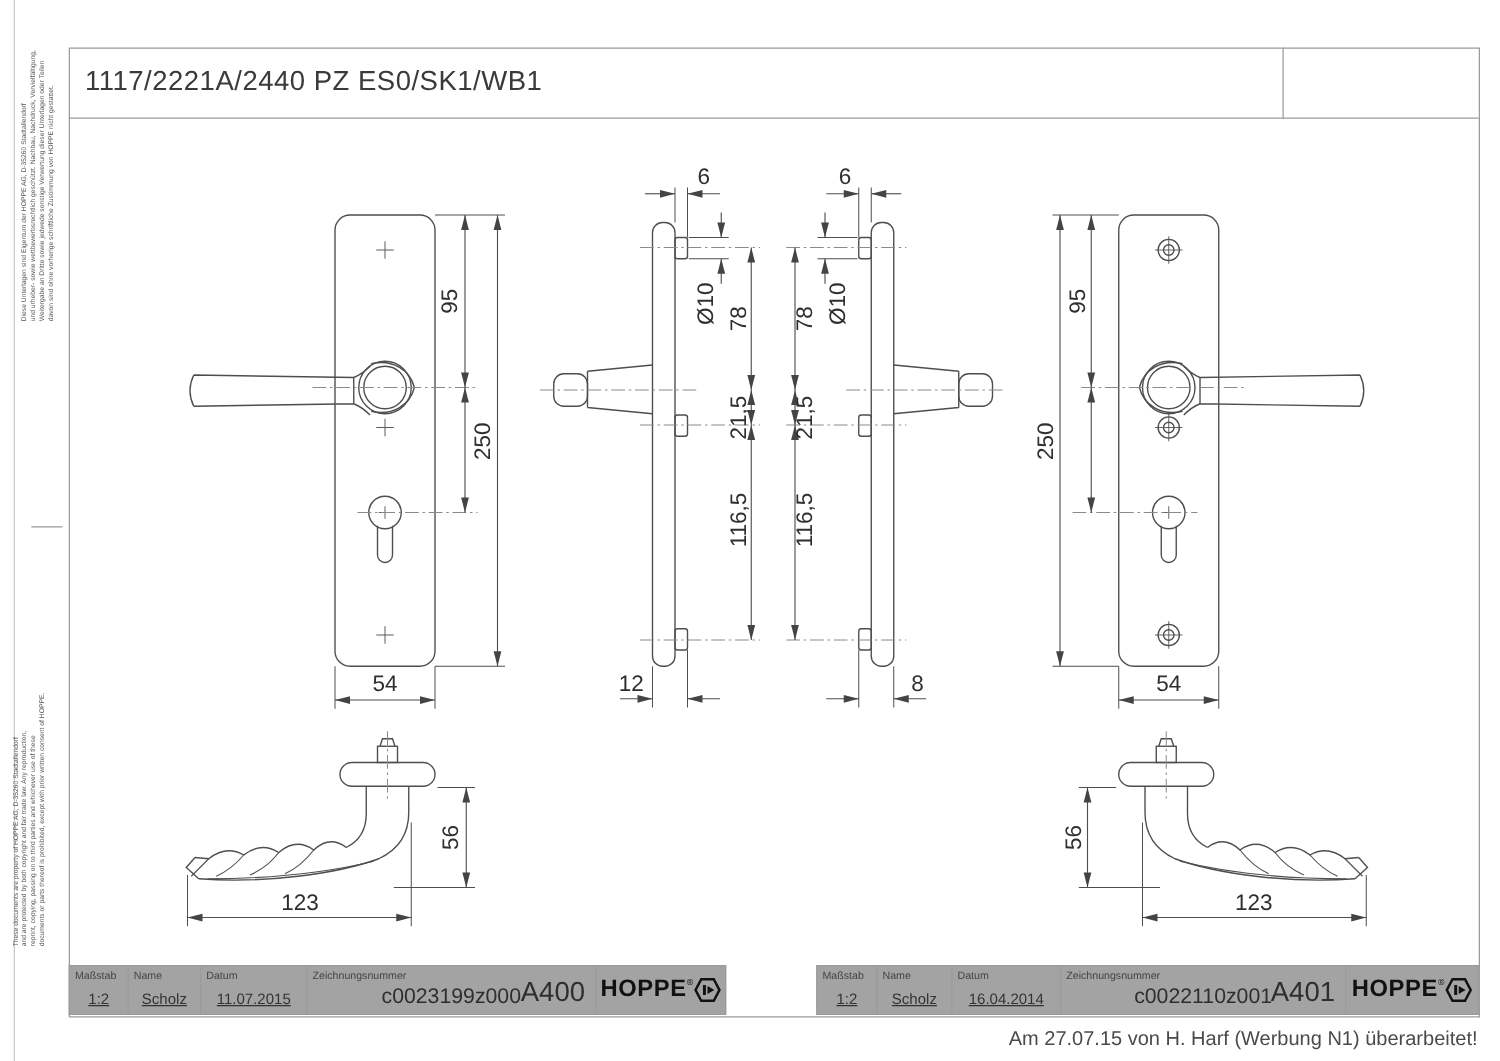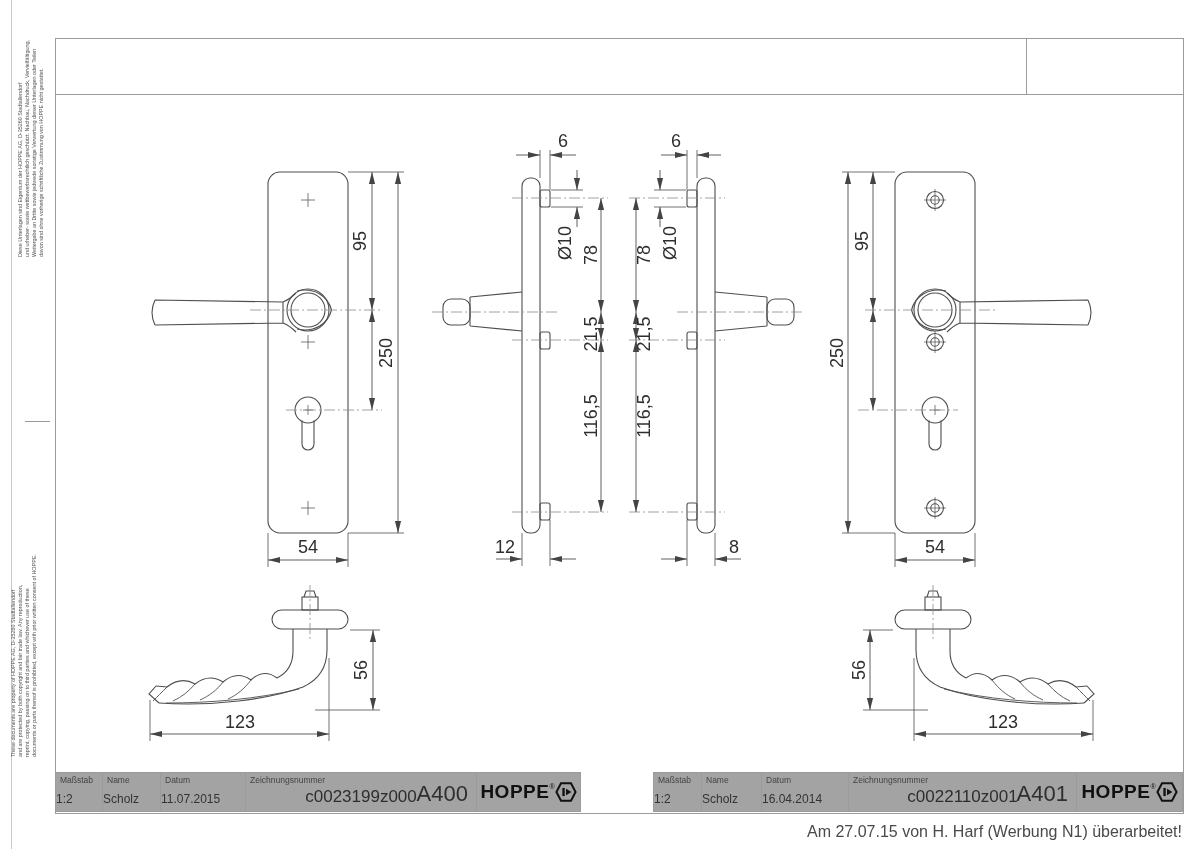--- a/index.html
+++ b/index.html
@@ -16,21 +16,21 @@
   
   .legal{font-size:5.4px;line-height:6.9px;color:#555;white-space:nowrap;
          transform:rotate(-90deg);transform-origin:0 0;}
   .legal-de{left:17px;top:257px;}
   .legal-en{left:10px;top:757px;}
   
   .tblock{top:772px;height:40px;border:1px solid #9b9b9b;display:flex;background:#a3a3a3;box-sizing:border-box;}
   .tb-cell{position:relative;height:100%;box-sizing:border-box;border-left:1px solid #9b9b9b;}
   .tb-cell:first-child{border-left:none;}
   .tb-label{position:absolute;top:2px;left:4px;font-size:8.5px;color:#444;}
-  .tb-value{position:absolute;bottom:5px;left:0;width:100%;text-align:left;font-size:12px;color:#333;}
+  .tb-value{position:absolute;bottom:5px;left:0;width:100%;text-align:center;font-size:12px;color:#333;text-decoration:underline;}
   .tb-number{position:absolute;bottom:4px;left:0;width:100%;text-align:center;font-size:17px;color:#2e2e2e;}
   .tb-sheet{position:absolute;bottom:4px;right:8px;font-size:22px;color:#2e2e2e;}
   .tb-logo{display:flex;align-items:center;justify-content:center;height:100%;gap:0;}
   .logo-word{font-weight:bold;font-size:19px;letter-spacing:.5px;color:#111;}
   .logo-reg{font-size:7px;vertical-align:top;position:relative;top:-6px;color:#111;}
   .footer-note{right:18px;top:823px;font-size:16px;color:#4a4a4a;}
   svg text{font-family:"Liberation Sans", sans-serif;}
 </style>
 </head>
 <body>
@@ -49,20 +49,21 @@
   <div class="abs legal legal-en">
     <div>These documents are property of HOPPE AG, D-35260 Stadtallendorf</div>
     <div>and are protected by both copyright and fair trade law. Any reproduction,</div>
     <div>reprint, copying, passing on to third parties and whichever use of these</div>
     <div>documents or parts thereof is prohibited, except with prior written consent of HOPPE.</div>
   </div>
 
   <div class="abs frame"></div>
   <div class="abs band-bottom"></div>
   <div class="abs band-divider"></div>
+  <div class="abs drawing-title">1117/2221A/2440 PZ ES0/SK1/WB1</div>
 
   <svg class="abs" style="left:0;top:0" width="1200" height="849" viewBox="0 0 1200 849" xmlns="http://www.w3.org/2000/svg">
     <defs>
       <marker id="arr" markerWidth="14" markerHeight="9" refX="13" refY="4" orient="auto-start-reverse" markerUnits="userSpaceOnUse">
         <path d="M13,4 L1,0.9 L1,7.1 z" fill="#444"></path>
       </marker>
     </defs>
 
     <g stroke="#4e4e4e" stroke-width="1.1" fill="none">
       <rect x="268" y="172" width="80" height="361" rx="12"></rect>

